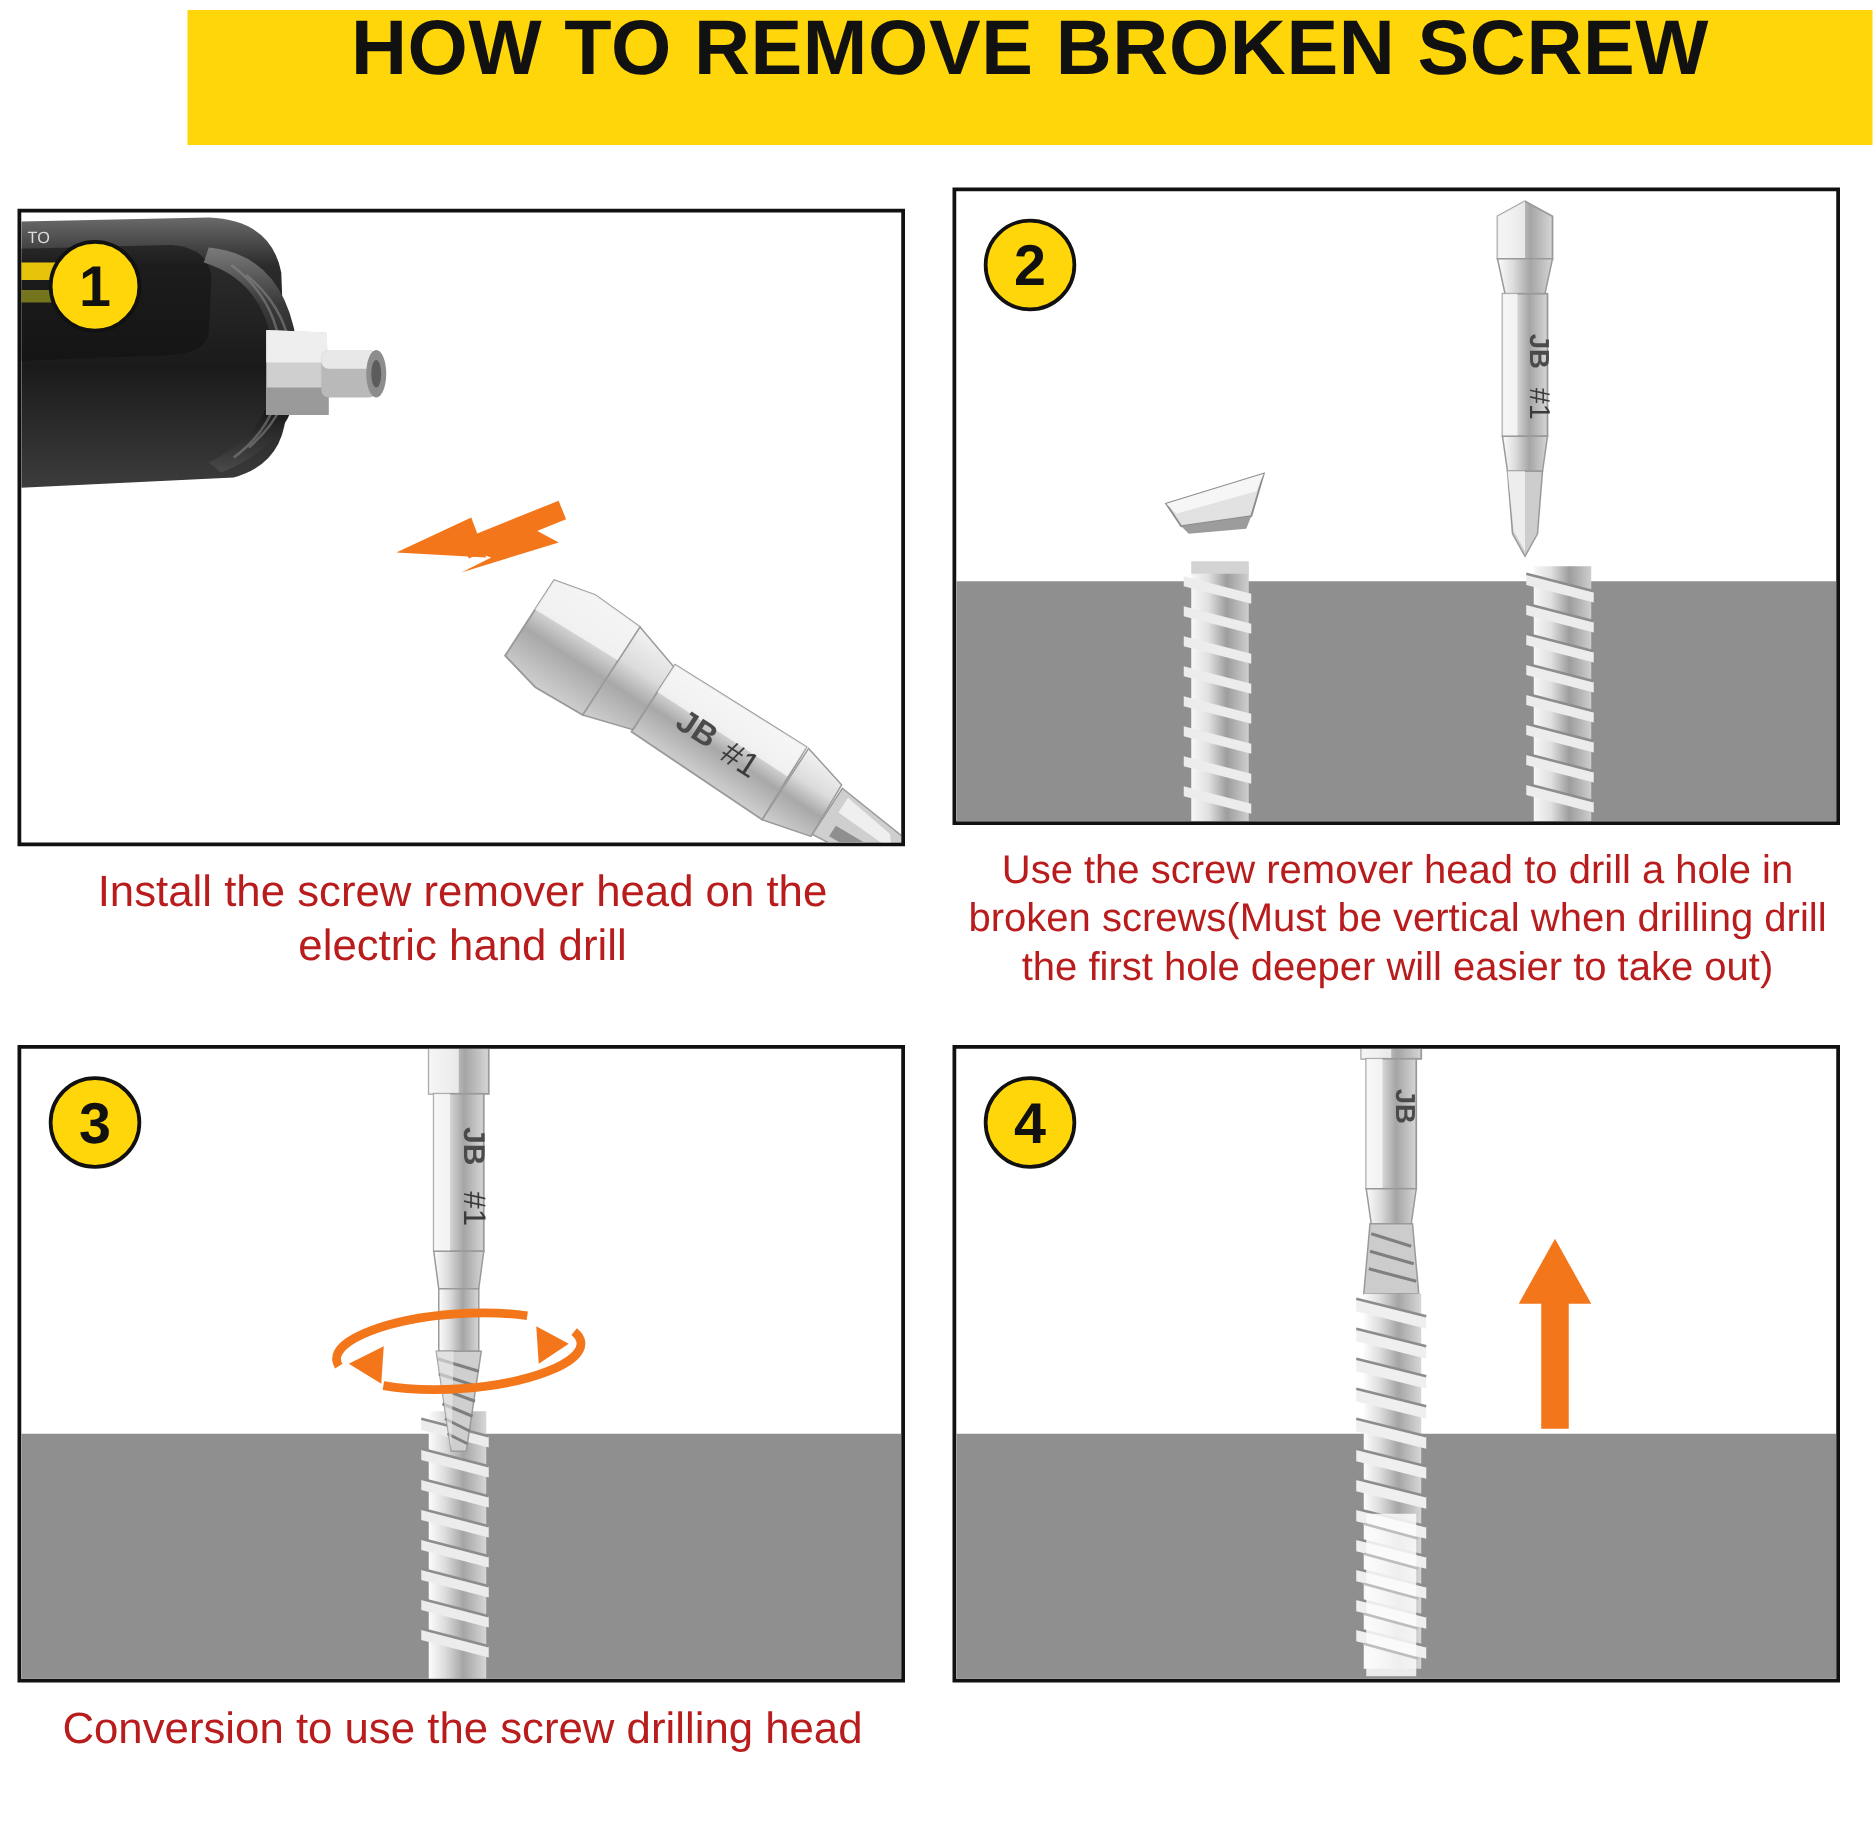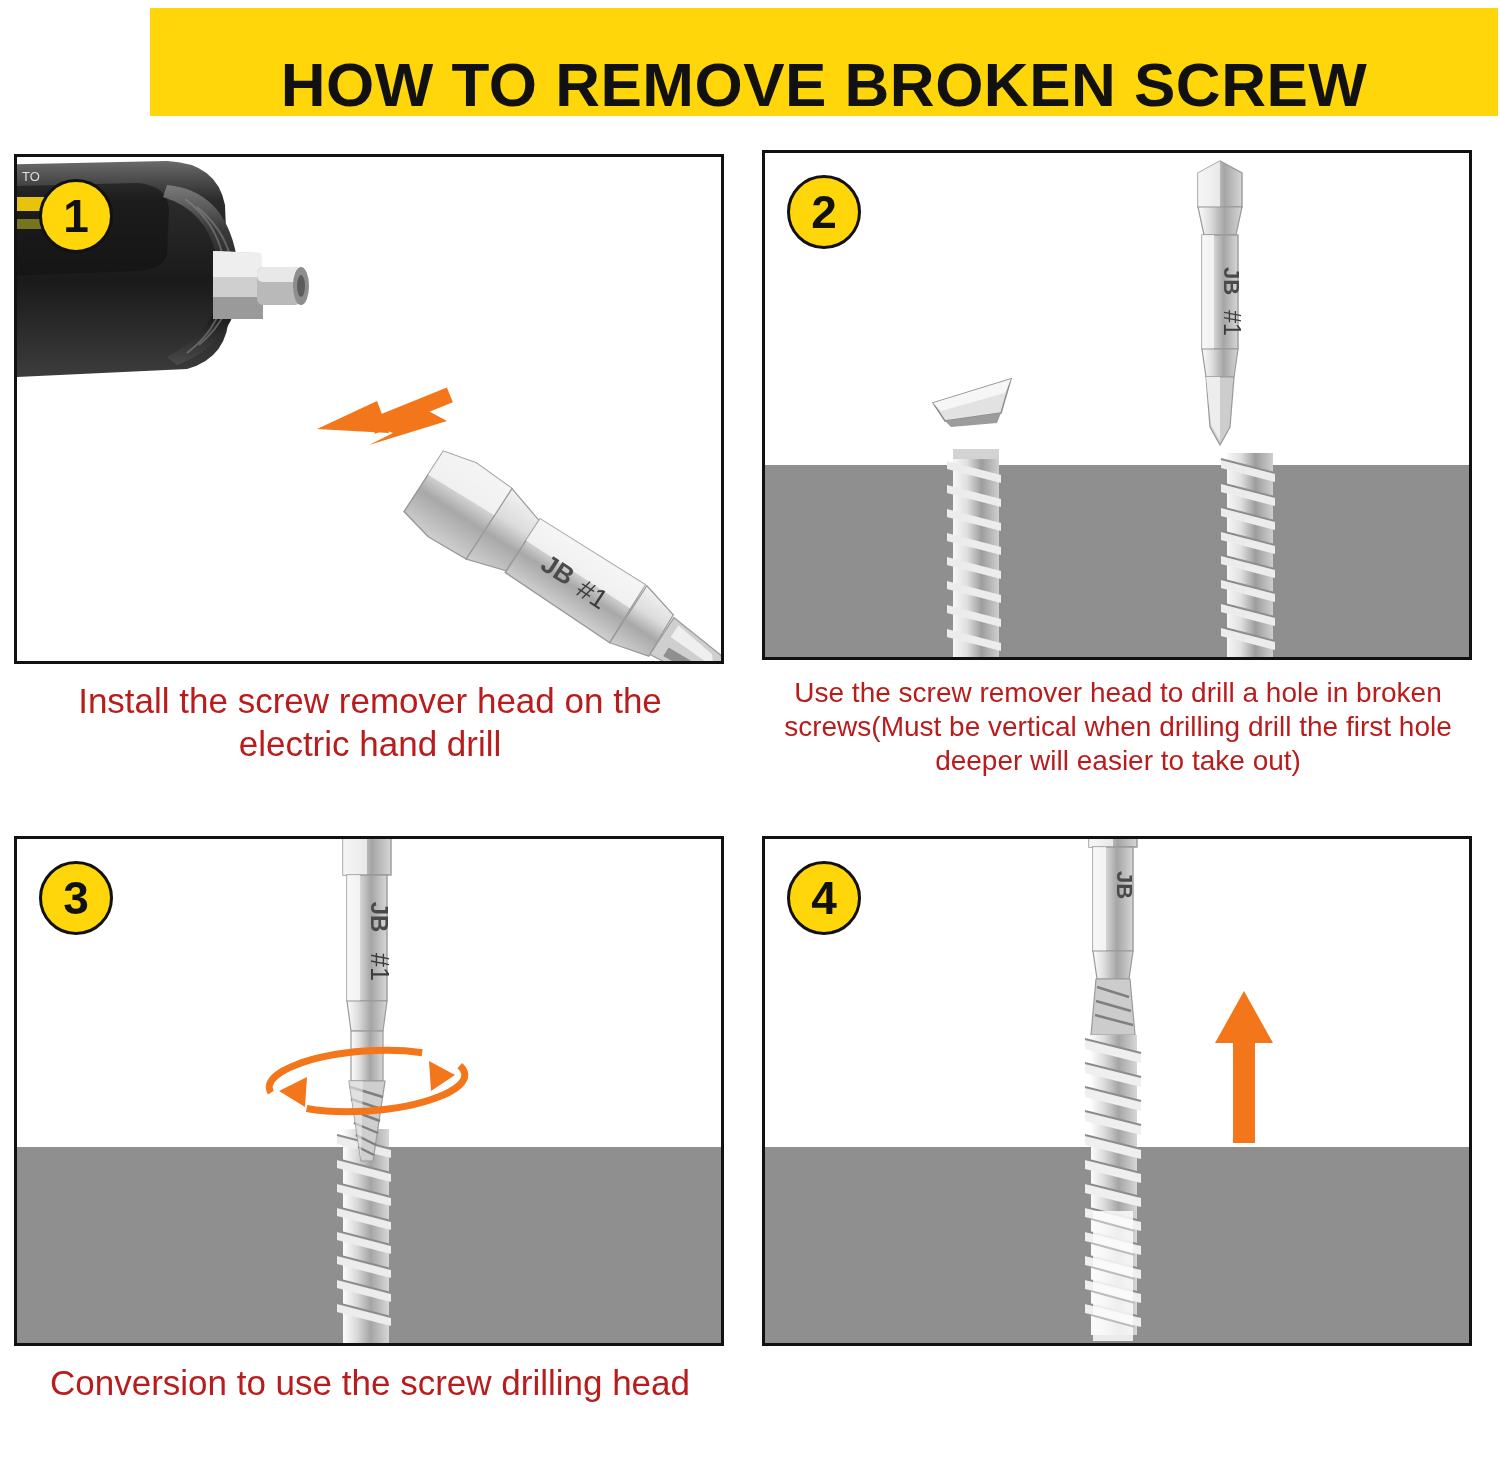--- a/index.html
+++ b/index.html
@@ -17,21 +17,21 @@
 
   
   .title-banner {
     position: absolute;
     left: 150px;
     top: 8px;
     width: 1348px;
     height: 108px;
     background: #FFD60A;
     display: flex;
-    align-items: flex-end;
+    align-items: flex-start;
     justify-content: center;
   }
   .title-text {
     font-size: 62px;
     font-weight: bold;
     letter-spacing: 0.5px;
     color: #111111;
     white-space: nowrap;
     line-height: 1;
   }
@@ -40,21 +40,21 @@
   .grid {
     position: absolute;
     left: 0;
     top: 150px;
     width: 1500px;
   }
   .cell {
     position: absolute;
     width: 712px;
   }
-  .cell-1 { left: 14px;  top: 4px; }
+  .cell-1 { left: 14px;  top: 17px; }
   .cell-2 { left: 762px; top: 0px; }
   .cell-3 { left: 14px;  top: 686px; }
   .cell-4 { left: 762px; top: 686px; }
 
   .panel {
     position: relative;
     width: 710px;
     height: 510px;
     border: 3px solid #111111;
     background: #ffffff;
@@ -89,21 +89,21 @@
   }
 
   .caption {
     margin-top: 16px;
     text-align: center;
     font-size: 35px;
     line-height: 1.22;
     color: #b91c1c;
     padding: 0 4px;
   }
-  .caption-sm { font-size: 28px; }
+  .caption-sm { font-size: 32px; }
 
   
   .svg-abs { position: absolute; }
 
   
 </style>
 </head>
 <body>
 
 <div class="title-banner">

